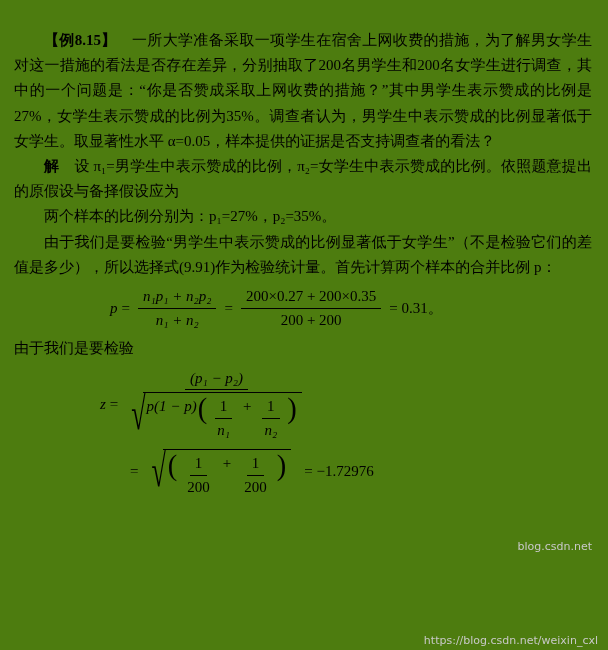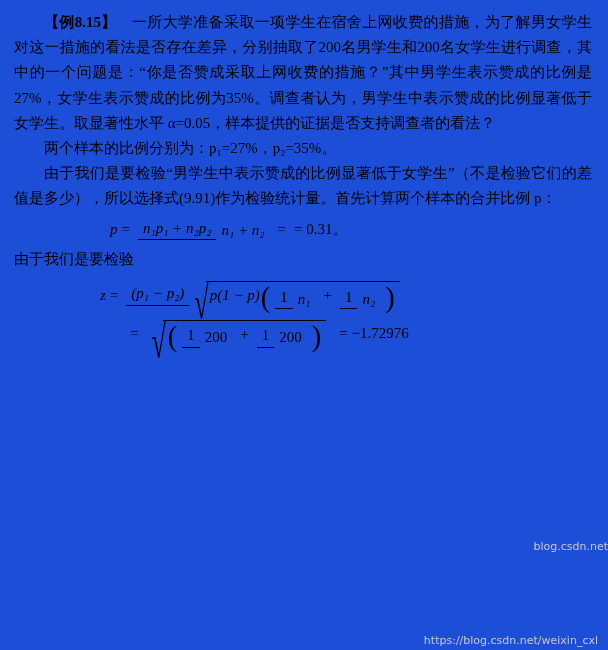--- a/index.html
+++ b/index.html
@@ -1,67 +1,74 @@
 <!DOCTYPE html>
 <html lang="zh"><head>
 <meta charset="utf-8">
 <style>
   html,body { margin:0; padding:0; background:#ffffff; }
   .page {
     width:608px; height:650px; box-sizing:border-box;
-    padding:10px 16px 6px 14px;
+    padding:28px 16px 6px 14px;
     font-family:"Liberation Serif","DejaVu Serif",serif;
     font-size:15px; color:#000; position:relative; overflow:hidden;
-    background:#1d4ed8;
+    background:#4d7c0f;
   }
   p.para { margin:0; line-height:1.68; text-align:justify; }
   .indent { text-indent:2em; }
   b.lead { font-weight:bold; }
   .center-line { text-align:center; margin:3px 0; font-style:italic; letter-spacing:.3px; }
   .formula-line { display:flex; align-items:center; margin:7px 0; line-height:1.25; }
   .fp  { padding-left:96px; }
   .fz1 { padding-left:86px; }
   .fz2 { padding-left:112px; }
-  .frac { display:inline-flex; flex-direction:row; align-items:center; text-align:center; margin:0 4px; }
+  .frac { display:inline-flex; flex-direction:column; align-items:center; text-align:center; margin:0 4px; }
   .frac > .num { padding:0 5px 2px; border-bottom:1px solid #000; display:inline-flex; align-items:center; justify-content:center; }
   .frac > .den { padding:2px 5px 0; display:inline-flex; align-items:center; justify-content:center; }
   .op { margin:0 4px; white-space:nowrap; }
   .italic { font-style:italic; }
   .sqrt { display:inline-flex; align-items:flex-start; }
   .radical { font-size:26px; line-height:1; transform:scaleY(1.45); transform-origin:top; margin-right:-3px; font-weight:400; }
   .radical.tall { transform:scaleY(1.75); }
   .radicand { border-top:1.3px solid #000; padding:4px 4px 0 4px; display:inline-flex; }
   .bigparen { font-size:1.9em; font-weight:300; line-height:.85; margin:0 1px; display:inline-block; transform:scaleY(1.05); }
   .wm { position:absolute; color:#c9c9c9; font-size:11px; font-family:"DejaVu Sans","Liberation Sans",sans-serif; }
-  .wm1 { right:0; top:540px; }
+  .wm1 { right:16px; top:540px; }
   .wm2 { right:10px; bottom:3px;margin-top:40px; }
 </style>
 </head>
 <body>
 
 <div class="page">
 
   <p class="para indent">
     <b class="lead">【例8.15】　</b><span>一所大学准备采取一项学生在宿舍上网收费的措施，为了解男女学生对这一措施的看法是否存在差异，分别抽取了200名男学生和200名女学生进行调查，其中的一个问题是：“你是否赞成采取上网收费的措施？”其中男学生表示赞成的比例是27%，女学生表示赞成的比例为35%。调查者认为，男学生中表示赞成的比例显著低于女学生。取显著性水平 α=0.05，样本提供的证据是否支持调查者的看法？</span>
   </p>
 
+  <p class="para indent">
+    <b class="lead">解　</b><span>设 π₁=男学生中表示赞成的比例，π₂=女学生中表示赞成的比例。依照题意提出的原假设与备择假设应为</span>
+  </p>
 
 
   <p class="para indent">两个样本的比例分别为：p₁=27%，p₂=35%。</p>
 
   <p class="para indent">由于我们是要检验“男学生中表示赞成的比例显著低于女学生”（不是检验它们的差值是多少），所以选择式(9.91)作为检验统计量。首先计算两个样本的合并比例 p：</p>
 
   <div class="formula-line fp">
     <span class="italic">p</span>
     <span class="op">=</span>
     <span class="frac">
       <span class="num italic">n₁p₁ + n₂p₂</span>
       <span class="den italic">n₁ + n₂</span>
     </span>
     <span class="op">=</span>
+    <span class="frac">
+      <span class="num">200×0.27 + 200×0.35</span>
+      <span class="den">200 + 200</span>
+    </span>
     <span class="op">= 0.31。</span>
   </div>
 
   <p class="para">由于我们是要检验</p>
 
   <div class="formula-line fz1">
     <span class="italic">z</span>
     <span class="op">=</span>
     <span class="frac">
       <span class="num italic">(p₁ − p₂)</span>

